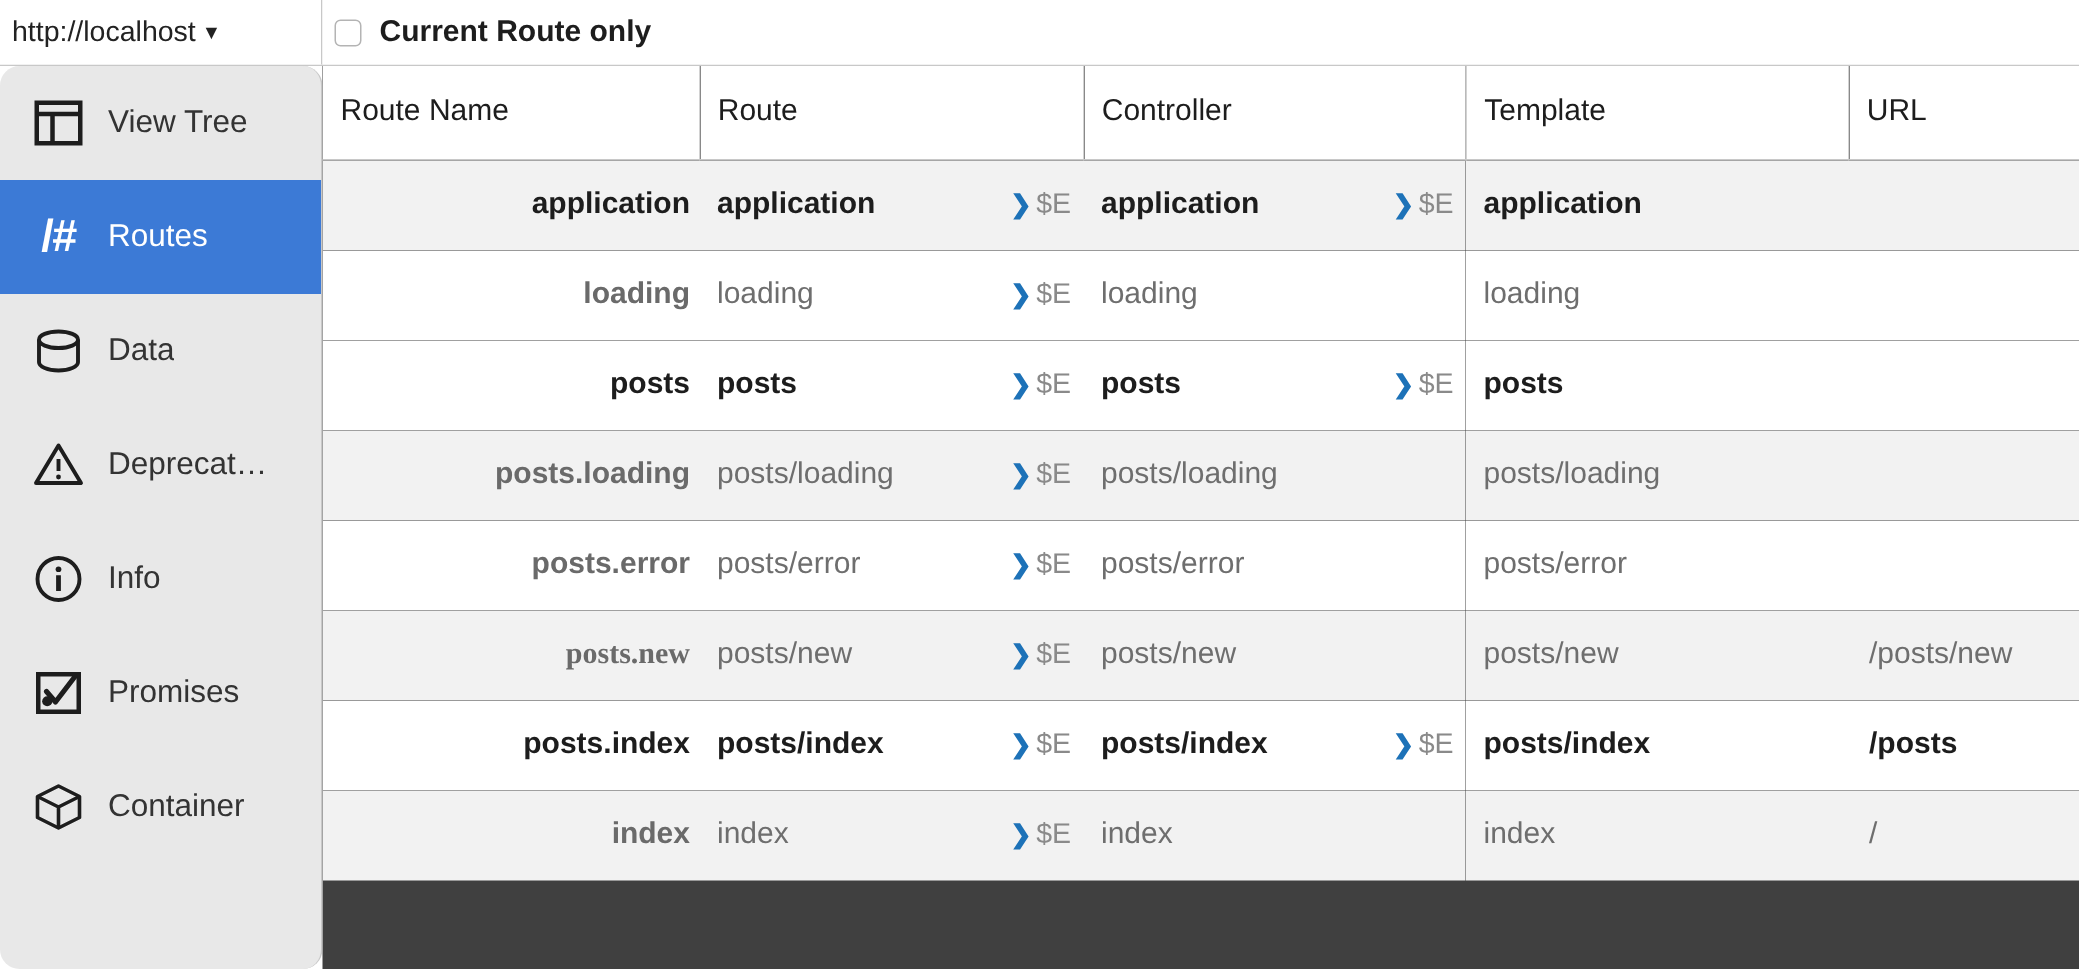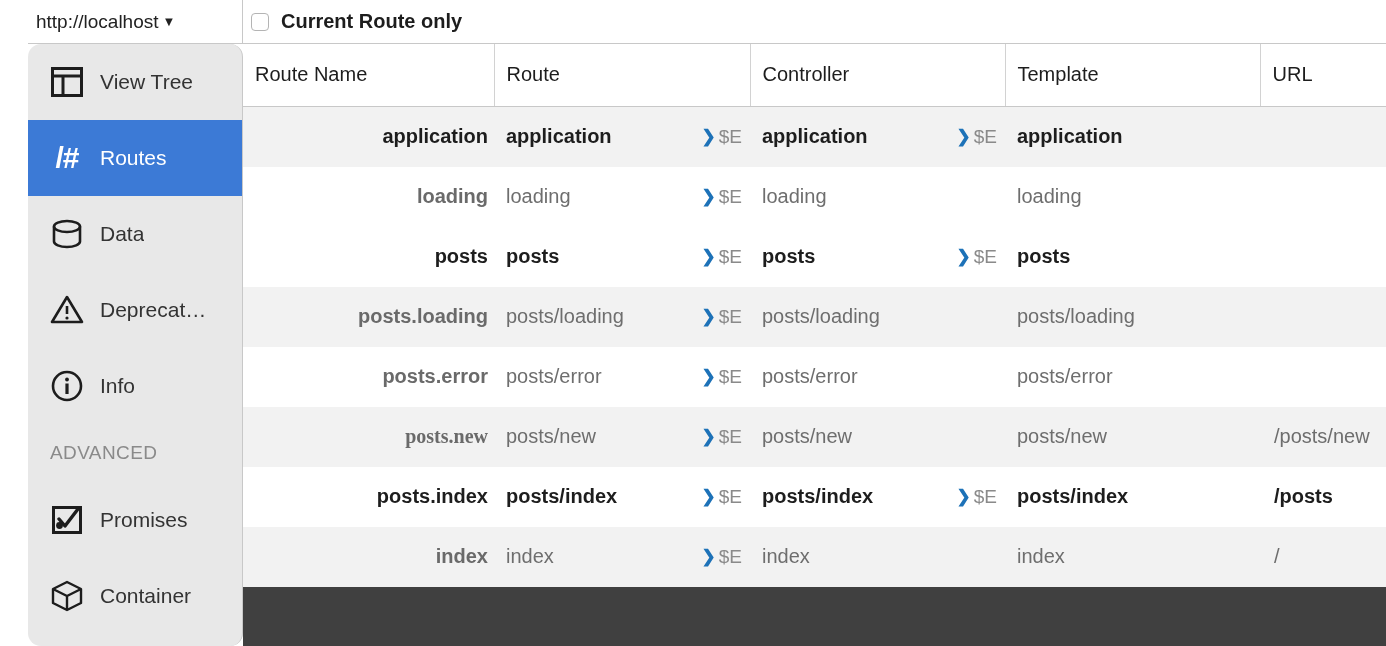--- a/index.html
+++ b/index.html
@@ -7,21 +7,20 @@
     width: 1386px; height: 646px;
     font-family: "Liberation Sans", sans-serif;
     background: #ffffff;
     overflow: hidden;
   }
   #app {
     position: relative;
     width: 1386px; height: 646px;
     display: flex;
     flex-direction: column;
-    padding-left: 28px;
   }
 
   
   .topbar {
     height: 44px;
     min-height: 44px;
     display: flex;
     align-items: stretch;
     background: #ffffff;
     border-bottom: 1px solid #c8c8c8;
@@ -294,21 +293,20 @@
         <span class="nav-icon">
           <svg width="34" height="34" viewBox="0 0 34 34">
             <circle cx="17" cy="17" r="14" fill="none" stroke="#1d1d1d" stroke-width="2.6"></circle>
             <circle cx="17" cy="10.5" r="1.9" fill="#1d1d1d"></circle>
             <rect x="15.4" y="14.5" width="3.2" height="10.5" fill="#1d1d1d"></rect>
           </svg>
         </span>
         <span class="nav-label">Info</span>
       </div>
 
-      <div class="section-header">ADVANCED</div>
 
       <div class="nav-item">
         <span class="nav-icon">
           <svg width="34" height="34" viewBox="0 0 34 34">
             <rect x="3.5" y="4.5" width="27" height="25" fill="none" stroke="#1d1d1d" stroke-width="3"></rect>
             <path d="M9 16 L15 23 L28 6" fill="none" stroke="#1d1d1d" stroke-width="3.4" stroke-linecap="round" stroke-linejoin="round"></path>
             <circle cx="9.5" cy="22.5" r="3.4" fill="#1d1d1d"></circle>
           </svg>
         </span>
         <span class="nav-label">Promises</span>

